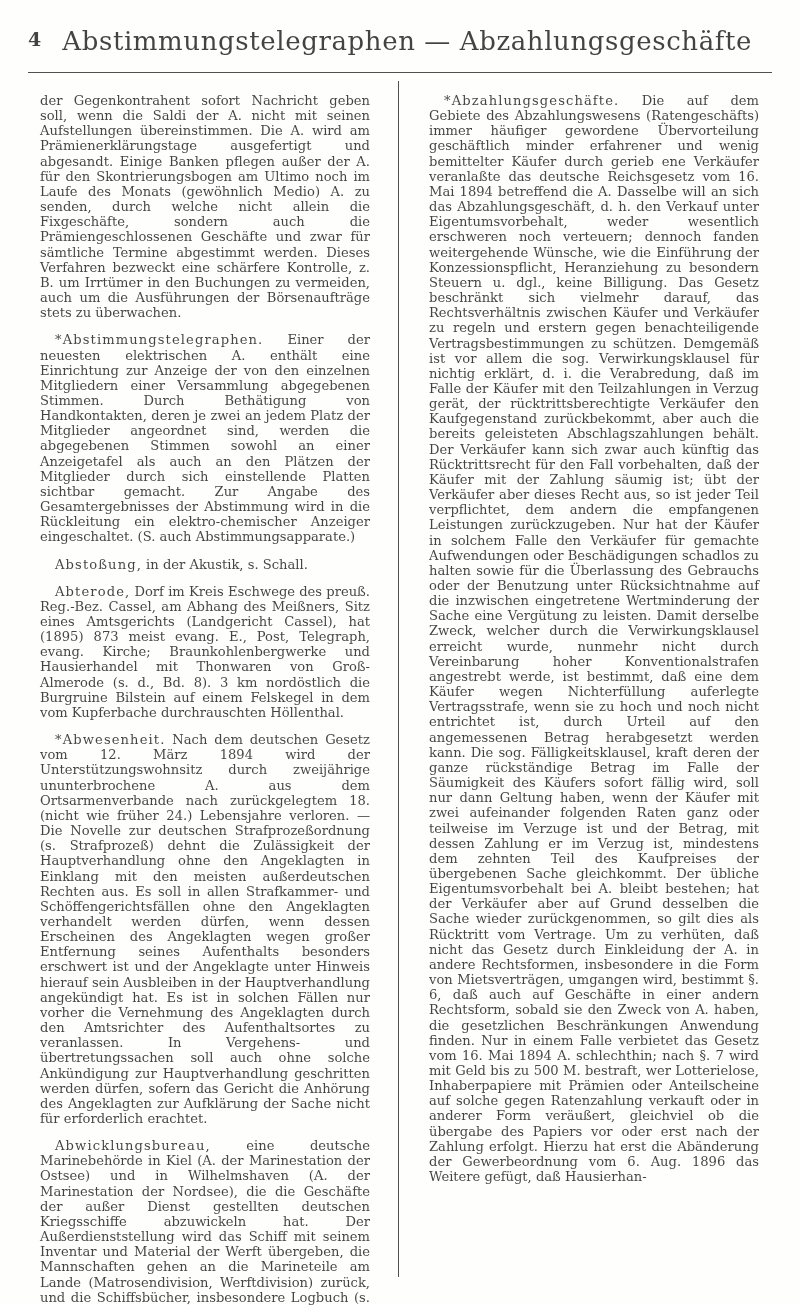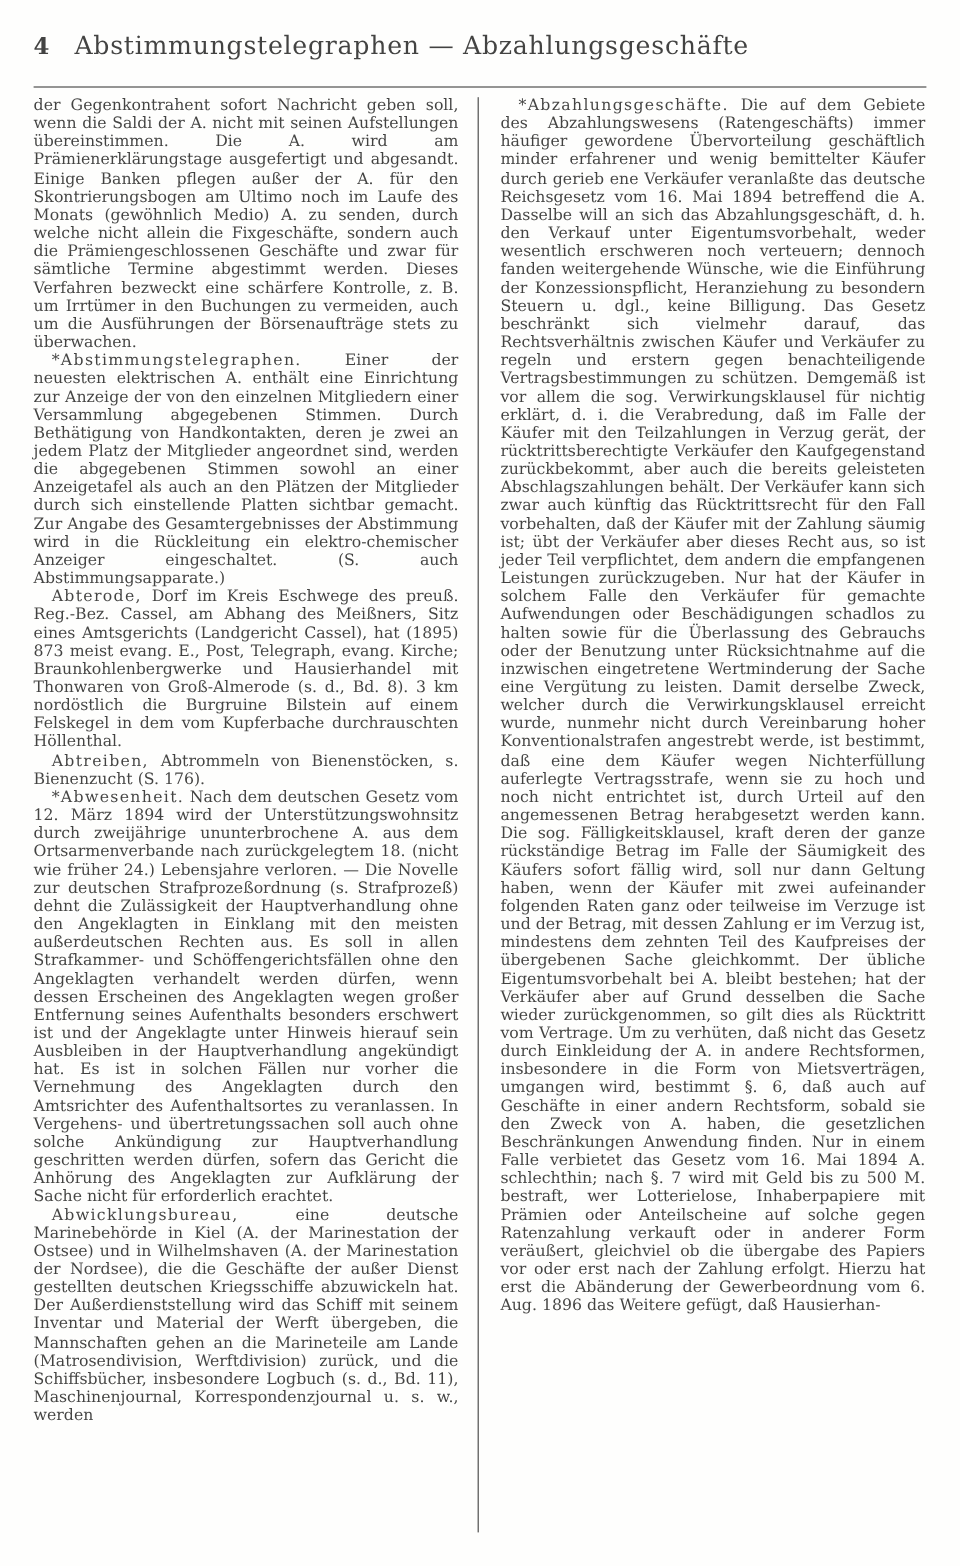--- a/index.html
+++ b/index.html
@@ -31,22 +31,22 @@
   }
   .folio {
     font-size: 19px;
     font-weight: bold;
     width: 34px;
     padding-top: 2px;
     letter-spacing: 0.5px;
   }
   .running-head {
     flex: 1;
-    text-align: left;
-    font-size: 21px;
+    text-align: right;
+    font-size: 26px;
     letter-spacing: 0.6px;
     white-space: nowrap;
     padding-right: 20px;
   }
   .rule {
     border: 0;
     border-top: 1px solid #2b2b2b;
     margin: 6px 0 8px 0;
   }
   
@@ -65,21 +65,21 @@
   }
   .col.left { padding-right: 14px; }
   .col.right { padding-left: 16px; }
   .divider {
     width: 1px;
     background: #2b2b2b;
     margin: 0 2px;
     align-self: stretch;
   }
   p {
-    margin: 0;
+    margin: 12px;
     text-indent: 1.15em;
   }
   p.noindent { text-indent: 0; }
   .hw-sp {
     font-weight: normal;
     letter-spacing: 1.1px;
   }
   .catchword {
     position: absolute;
     right: 30px;
@@ -105,22 +105,22 @@
     <div class="running-head">Abstimmungstelegraphen — Abzahlungsgeschäfte</div>
   </div>
 
   <hr class="rule">
 
   <div class="columns">
 
     <div class="col left">
       <p class="noindent"><span>der Gegenkontrahent sofort Nachricht geben soll, wenn die Saldi der A. nicht mit seinen Aufstellungen übereinstimmen. Die A. wird am Prämienerklärungstage ausgefertigt und abgesandt. Einige Banken pflegen außer der A. für den Skontrierungsbogen am Ultimo noch im Laufe des Monats (gewöhnlich Medio) A. zu senden, durch welche nicht allein die Fixgeschäfte, sondern auch die Prämiengeschlossenen Geschäfte und zwar für sämtliche Termine abgestimmt werden. Dieses Verfahren bezweckt eine schärfere Kontrolle, z. B. um Irrtümer in den Buchungen zu vermeiden, auch um die Ausführungen der Börsenaufträge stets zu überwachen.</span></p>
       <p><span class="hw-sp">*Abstimmungstelegraphen.</span> <span>Einer der neuesten elektrischen A. enthält eine Einrichtung zur Anzeige der von den einzelnen Mitgliedern einer Versammlung abgegebenen Stimmen. Durch Bethätigung von Handkontakten, deren je zwei an jedem Platz der Mitglieder angeordnet sind, werden die abgegebenen Stimmen sowohl an einer Anzeigetafel als auch an den Plätzen der Mitglieder durch sich einstellende Platten sichtbar gemacht. Zur Angabe des Gesamtergebnisses der Abstimmung wird in die Rückleitung ein elektro-chemischer Anzeiger eingeschaltet. (S. auch Abstimmungsapparate.)</span></p>
+      <p><span class="hw-sp">Abstoßung,</span> <span>in der Akustik, s. Schall.</span></p>
       <p><span class="hw-sp">Abterode,</span> <span>Dorf im Kreis Eschwege des preuß. Reg.-Bez. Cassel, am Abhang des Meißners, Sitz eines Amtsgerichts (Landgericht Cassel), hat (1895) 873 meist evang. E., Post, Telegraph, evang. Kirche; Braunkohlenbergwerke und Hausierhandel mit Thonwaren von Groß-Almerode (s. d., Bd. 8). 3 km nordöstlich die Burgruine Bilstein auf einem Felskegel in dem vom Kupferbache durchrauschten Höllenthal.</span></p>
-      <p><span class="hw-sp">Abtreiben,</span> <span>Abtrommeln von Bienenstöcken, s. Bienenzucht (S. 176).</span></p>
       <p><span class="hw-sp">*Abwesenheit.</span> <span>Nach dem deutschen Gesetz vom 12. März 1894 wird der Unterstützungswohnsitz durch zweijährige ununterbrochene A. aus dem Ortsarmenverbande nach zurückgelegtem 18. (nicht wie früher 24.) Lebensjahre verloren. — Die Novelle zur deutschen Strafprozeßordnung (s. Strafprozeß) dehnt die Zulässigkeit der Hauptverhandlung ohne den Angeklagten in Einklang mit den meisten außerdeutschen Rechten aus. Es soll in allen Strafkammer- und Schöffengerichtsfällen ohne den Angeklagten verhandelt werden dürfen, wenn dessen Erscheinen des Angeklagten wegen großer Entfernung seines Aufenthalts besonders erschwert ist und der Angeklagte unter Hinweis hierauf sein Ausbleiben in der Hauptverhandlung angekündigt hat. Es ist in solchen Fällen nur vorher die Vernehmung des Angeklagten durch den Amtsrichter des Aufenthaltsortes zu veranlassen. In Vergehens- und übertretungssachen soll auch ohne solche Ankündigung zur Hauptverhandlung geschritten werden dürfen, sofern das Gericht die Anhörung des Angeklagten zur Aufklärung der Sache nicht für erforderlich erachtet.</span></p>
       <p><span class="hw-sp">Abwicklungsbureau,</span> <span>eine deutsche Marinebehörde in Kiel (A. der Marinestation der Ostsee) und in Wilhelmshaven (A. der Marinestation der Nordsee), die die Geschäfte der außer Dienst gestellten deutschen Kriegsschiffe abzuwickeln hat. Der Außerdienststellung wird das Schiff mit seinem Inventar und Material der Werft übergeben, die Mannschaften gehen an die Marineteile am Lande (Matrosendivision, Werftdivision) zurück, und die Schiffsbücher, insbesondere Logbuch (s. d., Bd. 11), Maschinenjournal, Korrespondenzjournal u. s. w., werden</span></p>
     </div>
 
     <div class="divider"></div>
 
     <div class="col right">
       <p><span class="hw-sp">*Abzahlungsgeschäfte.</span> <span>Die auf dem Gebiete des Abzahlungswesens (Ratengeschäfts) immer häufiger gewordene Übervorteilung geschäftlich minder erfahrener und wenig bemittelter Käufer durch gerieb ene Verkäufer veranlaßte das deutsche Reichsgesetz vom 16. Mai 1894 betreffend die A. Dasselbe will an sich das Abzahlungsgeschäft, d. h. den Verkauf unter Eigentumsvorbehalt, weder wesentlich erschweren noch verteuern; dennoch fanden weitergehende Wünsche, wie die Einführung der Konzessionspflicht, Heranziehung zu besondern Steuern u. dgl., keine Billigung. Das Gesetz beschränkt sich vielmehr darauf, das Rechtsverhältnis zwischen Käufer und Verkäufer zu regeln und erstern gegen benachteiligende Vertragsbestimmungen zu schützen. Demgemäß ist vor allem die sog. Verwirkungsklausel für nichtig erklärt, d. i. die Verabredung, daß im Falle der Käufer mit den Teilzahlungen in Verzug gerät, der rücktrittsberechtigte Verkäufer den Kaufgegenstand zurückbekommt, aber auch die bereits geleisteten Abschlagszahlungen behält. Der Verkäufer kann sich zwar auch künftig das Rücktrittsrecht für den Fall vorbehalten, daß der Käufer mit der Zahlung säumig ist; übt der Verkäufer aber dieses Recht aus, so ist jeder Teil verpflichtet, dem andern die empfangenen Leistungen zurückzugeben. Nur hat der Käufer in solchem Falle den Verkäufer für gemachte Aufwendungen oder Beschädigungen schadlos zu halten sowie für die Überlassung des Gebrauchs oder der Benutzung unter Rücksichtnahme auf die inzwischen eingetretene Wertminderung der Sache eine Vergütung zu leisten. Damit derselbe Zweck, welcher durch die Verwirkungsklausel erreicht wurde, nunmehr nicht durch Vereinbarung hoher Konventionalstrafen angestrebt werde, ist bestimmt, daß eine dem Käufer wegen Nichterfüllung auferlegte Vertragsstrafe, wenn sie zu hoch und noch nicht entrichtet ist, durch Urteil auf den angemessenen Betrag herabgesetzt werden kann. Die sog. Fälligkeitsklausel, kraft deren der ganze rückständige Betrag im Falle der Säumigkeit des Käufers sofort fällig wird, soll nur dann Geltung haben, wenn der Käufer mit zwei aufeinander folgenden Raten ganz oder teilweise im Verzuge ist und der Betrag, mit dessen Zahlung er im Verzug ist, mindestens dem zehnten Teil des Kaufpreises der übergebenen Sache gleichkommt. Der übliche Eigentumsvorbehalt bei A. bleibt bestehen; hat der Verkäufer aber auf Grund desselben die Sache wieder zurückgenommen, so gilt dies als Rücktritt vom Vertrage. Um zu verhüten, daß nicht das Gesetz durch Einkleidung der A. in andere Rechtsformen, insbesondere in die Form von Mietsverträgen, umgangen wird, bestimmt §. 6, daß auch auf Geschäfte in einer andern Rechtsform, sobald sie den Zweck von A. haben, die gesetzlichen Beschränkungen Anwendung finden. Nur in einem Falle verbietet das Gesetz vom 16. Mai 1894 A. schlechthin; nach §. 7 wird mit Geld bis zu 500 M. bestraft, wer Lotterielose, Inhaberpapiere mit Prämien oder Anteilscheine auf solche gegen Ratenzahlung verkauft oder in anderer Form veräußert, gleichviel ob die übergabe des Papiers vor oder erst nach der Zahlung erfolgt. Hierzu hat erst die Abänderung der Gewerbeordnung vom 6. Aug. 1896 das Weitere gefügt, daß Hausierhan-</span></p>
     </div>
 

